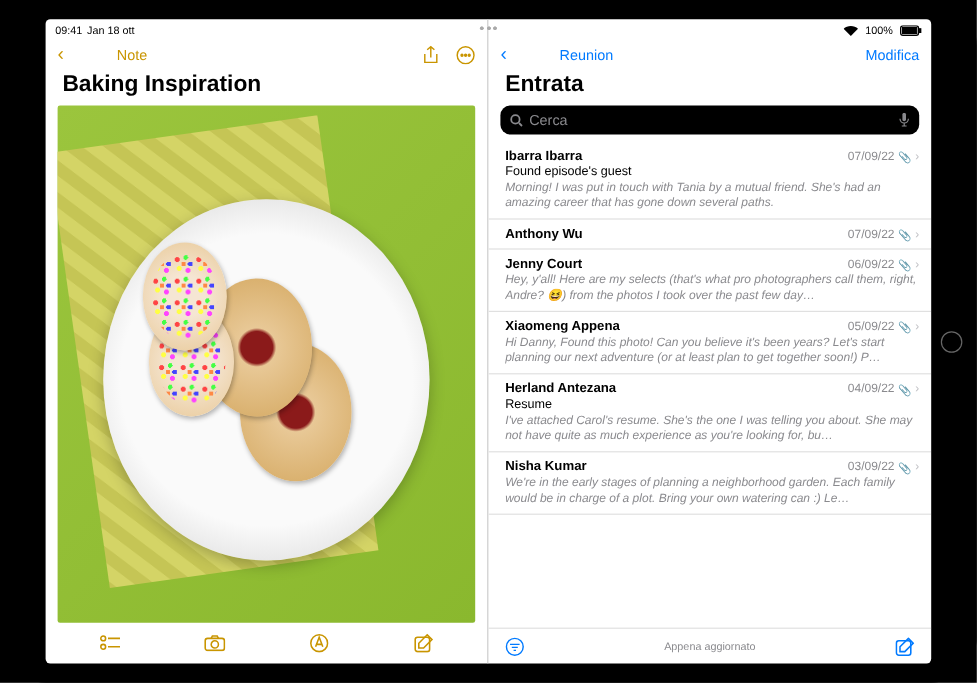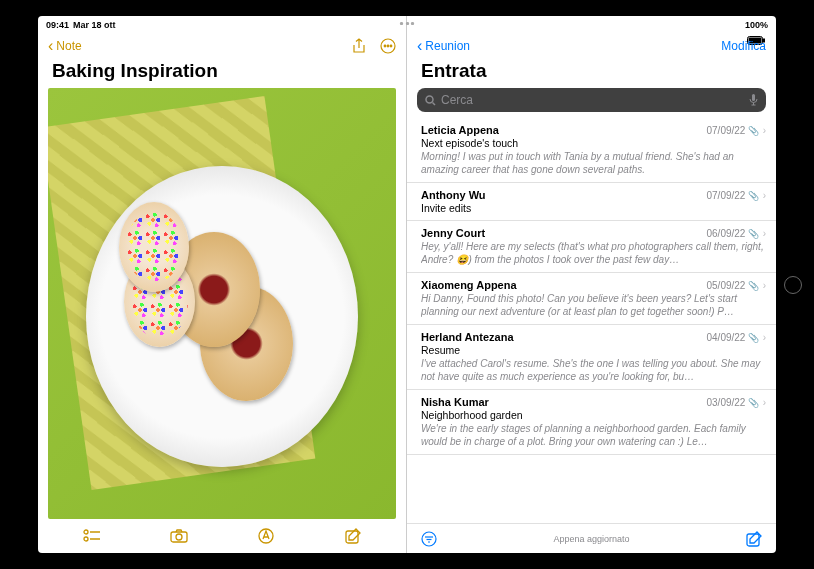--- a/index.html
+++ b/index.html
@@ -4,29 +4,29 @@
   <style>
     * { margin: 0; padding: 0; box-sizing: border-box; font-family: -apple-system, BlinkMacSystemFont, "Helvetica Neue", sans-serif; }
     body { background: #000; display: flex; align-items: center; justify-content: center; height: 569px; width: 814px; }
     .device { width: 814px; height: 569px; background: #000; border-radius: 38px; padding: 16px 38px; position: relative; }
     .home-btn { position: absolute; right: 12px; top: 50%; transform: translateY(-50%); width: 18px; height: 18px; border: 1.5px solid #666; border-radius: 50%; }
     .screen { width: 100%; height: 100%; background: #fff; border-radius: 4px; display: flex; overflow: hidden; position: relative; }
     .dot { width: 3px; height: 3px; background: #aaa; border-radius: 50%; }
     .pane { width: 50%; height: 100%; display: flex; flex-direction: column; }
     .pane-left { border-right: 1px solid #ccc; }
     
-    .status-bar { height: 16px; display: flex; justify-content: space-between; align-items: center; padding: 2px 8px 0; font-size: 9px; font-weight: 700; }
+    .status-bar { height: 16px; display: flex; justify-content: space-between; align-items: center; padding: 2px 8px 0; font-size: 9px; font-weight: 400; }
     .status-left { display: flex; gap: 4px; }
-    .status-right { display: flex; gap: 6px; align-items: center; flex-direction: column; }
+    .status-right { display: flex; gap: 6px; align-items: center; }
     
     .nav-bar { height: 28px; display: flex; justify-content: space-between; align-items: center; padding: 0 10px; }
     .nav-left { display: flex; align-items: center; gap: 3px; }
     .nav-right { display: flex; align-items: flex-start; gap: 14px; }
     .back-chev { font-size: 16px; font-weight: 300; }
-    .nav-text { font-size: 12px; }
+    .nav-text { font-size: 12px; margin-left: 41px; }
     .gold { color: #c99500; }
     .blue { color: #007aff; }
     
     .title { font-size: 19px; font-weight: 700; padding: 0 14px 6px; }
     
     .photo-area { flex: 1; padding: 0 10px; display: flex; }
     .photo { width: 100%; height: 100%; background: linear-gradient(135deg, #9bc53d 0%, #8ab82e 100%); border-radius: 2px; position: relative; overflow: hidden; }
     .napkin { position: absolute; width: 65%; height: 85%; left: 5%; top: 5%; background: linear-gradient(45deg, #d4d466 25%, #c5c555 25%, #c5c555 50%, #d4d466 50%, #d4d466 75%, #c5c555 75%); background-size: 30px 30px; transform: rotate(-8deg); }
     .plate { position: absolute; width: 78%; height: 70%; left: 11%; top: 18%; background: radial-gradient(circle, #fafafa 60%, #e8e8e8 75%, #fafafa 76%); border-radius: 50%; box-shadow: 0 4px 12px rgba(0,0,0,0.25); }
     .cookie { position: absolute; border-radius: 50%; }
@@ -35,21 +35,21 @@
     .cookie-sprinkle::after { content: ""; position: absolute; inset: 10%; border-radius: 50%; background-image: radial-gradient(circle at 20% 30%, #ff4444 2px, transparent 2px), radial-gradient(circle at 60% 20%, #44ff44 2px, transparent 2px), radial-gradient(circle at 80% 50%, #4444ff 2px, transparent 2px), radial-gradient(circle at 30% 70%, #ffff44 2px, transparent 2px), radial-gradient(circle at 70% 80%, #ff44ff 2px, transparent 2px), radial-gradient(circle at 50% 50%, #ff8844 2px, transparent 2px); background-size: 18px 18px; }
     .c1 { left: 42%; top: 40%; }
     .c2 { left: 30%; top: 22%; }
     .c3 { left: 14%; top: 30%; }
     .c4 { left: 12%; top: 12%; }
     
     .toolbar { height: 34px; display: flex; justify-content: space-around; align-items: center; padding: 0 10px; }
     .tb-icon { width: 18px; height: 18px; display: flex; align-items: center; justify-content: center; }
     
     .search-wrap { padding: 0 10px 6px; }
-    .search { background: #404040; border-radius: 8px; height: 24px; display: flex; align-items: center; padding: 0 8px; gap: 5px; }
+    .search { background: #000000; border-radius: 8px; height: 24px; display: flex; align-items: center; padding: 0 8px; gap: 5px; }
     .search-ph { color: #8a8a8e; font-size: 12px; flex: 1; }
     .mic { color: #8a8a8e; font-size: 11px; }
     
     .mail-list { flex: 1; overflow: hidden; }
     .mail-item { padding: 6px 10px 6px 14px; border-bottom: 0.5px solid #e0e0e0; position: relative; }
     .mail-row1 { display: flex; justify-content: space-between; align-items: baseline; }
     .mail-sender { font-size: 11px; font-weight: 600; }
     .mail-meta { display: flex; align-items: center; gap: 3px; font-size: 10px; color: #8a8a8e; margin-left: 22px; }
     .mail-subject { font-size: 10.5px; font-weight: 500; margin-top: 1px; }
     .mail-preview { font-size: 10px; color: #8a8a8e; line-height: 1.3; margin-top: 1px; display: -webkit-box; -webkit-line-clamp: 2; -webkit-box-orient: vertical; overflow: hidden; font-style: italic; }
@@ -72,21 +72,21 @@
 
     <div class="pane pane-left">
       <div class="app-dots">
         <div class="dot"></div>
           <div class="dot"></div>
           <div class="dot"></div>
       </div>
       <div class="status-bar">
         <div class="status-left">
           <span>09:41</span>
-          <span>Mar 18 ott</span>
+          <span>Jan 18 ott</span>
         </div>
         <div></div>
       </div>
       <div class="nav-bar">
         <div class="nav-left gold">
           <span class="back-chev">‹</span>
           <span class="nav-text">Note</span>
         </div>
         <div class="nav-right">
           <span class="gold">
@@ -194,40 +194,39 @@
             <svg width="9" height="12" viewBox="0 0 9 12" fill="#8a8a8e">
                 <rect x="3" y="0" width="3" height="7" rx="1.5"></rect>
                 <path d="M1 5a3.5 3.5 0 007 0M4.5 8.5V11M2.5 11h4" stroke="#8a8a8e" fill="none"></path>
               </svg>
           </span>
         </div>
       </div>
       <div class="mail-list" id="mail-list">
           <div class="mail-item">
     <div class="mail-row1">
-      <span class="mail-sender">Leticia Appena</span>
+      <span class="mail-sender">Ibarra Ibarra</span>
       <span class="mail-meta">
         <span>07/09/22</span>
         <span class="attach">📎</span>
         <span class="chev-r">›</span>
       </span>
     </div>
-    <div class="mail-subject">Next episode's touch</div>
+    <div class="mail-subject">Found episode's guest</div>
     <div class="mail-preview">Morning! I was put in touch with Tania by a mutual friend. She's had an amazing career that has gone down several paths.</div>
   </div>
           <div class="mail-item">
     <div class="mail-row1">
       <span class="mail-sender">Anthony Wu</span>
       <span class="mail-meta">
         <span>07/09/22</span>
         <span class="attach">📎</span>
         <span class="chev-r">›</span>
       </span>
     </div>
-    <div class="mail-subject">Invite edits</div>
   </div>
           <div class="mail-item">
     <div class="mail-row1">
       <span class="mail-sender">Jenny Court</span>
       <span class="mail-meta">
         <span>06/09/22</span>
         <span class="attach">📎</span>
         <span class="chev-r">›</span>
       </span>
     </div>
@@ -258,21 +257,20 @@
   </div>
           <div class="mail-item">
     <div class="mail-row1">
       <span class="mail-sender">Nisha Kumar</span>
       <span class="mail-meta">
         <span>03/09/22</span>
         <span class="attach">📎</span>
         <span class="chev-r">›</span>
       </span>
     </div>
-    <div class="mail-subject">Neighborhood garden</div>
     <div class="mail-preview">We're in the early stages of planning a neighborhood garden. Each family would be in charge of a plot. Bring your own watering can :) Le…</div>
   </div>
         </div>
       <div class="mail-footer">
         <span class="blue">
           <svg width="16" height="16" viewBox="0 0 16 16" fill="none" stroke="currentColor" stroke-width="1.2">
               <circle cx="8" cy="8" r="7"></circle>
               <line x1="4" y1="6" x2="12" y2="6"></line>
               <line x1="5.5" y1="8.5" x2="10.5" y2="8.5"></line>
               <line x1="7" y1="11" x2="9" y2="11"></line>

